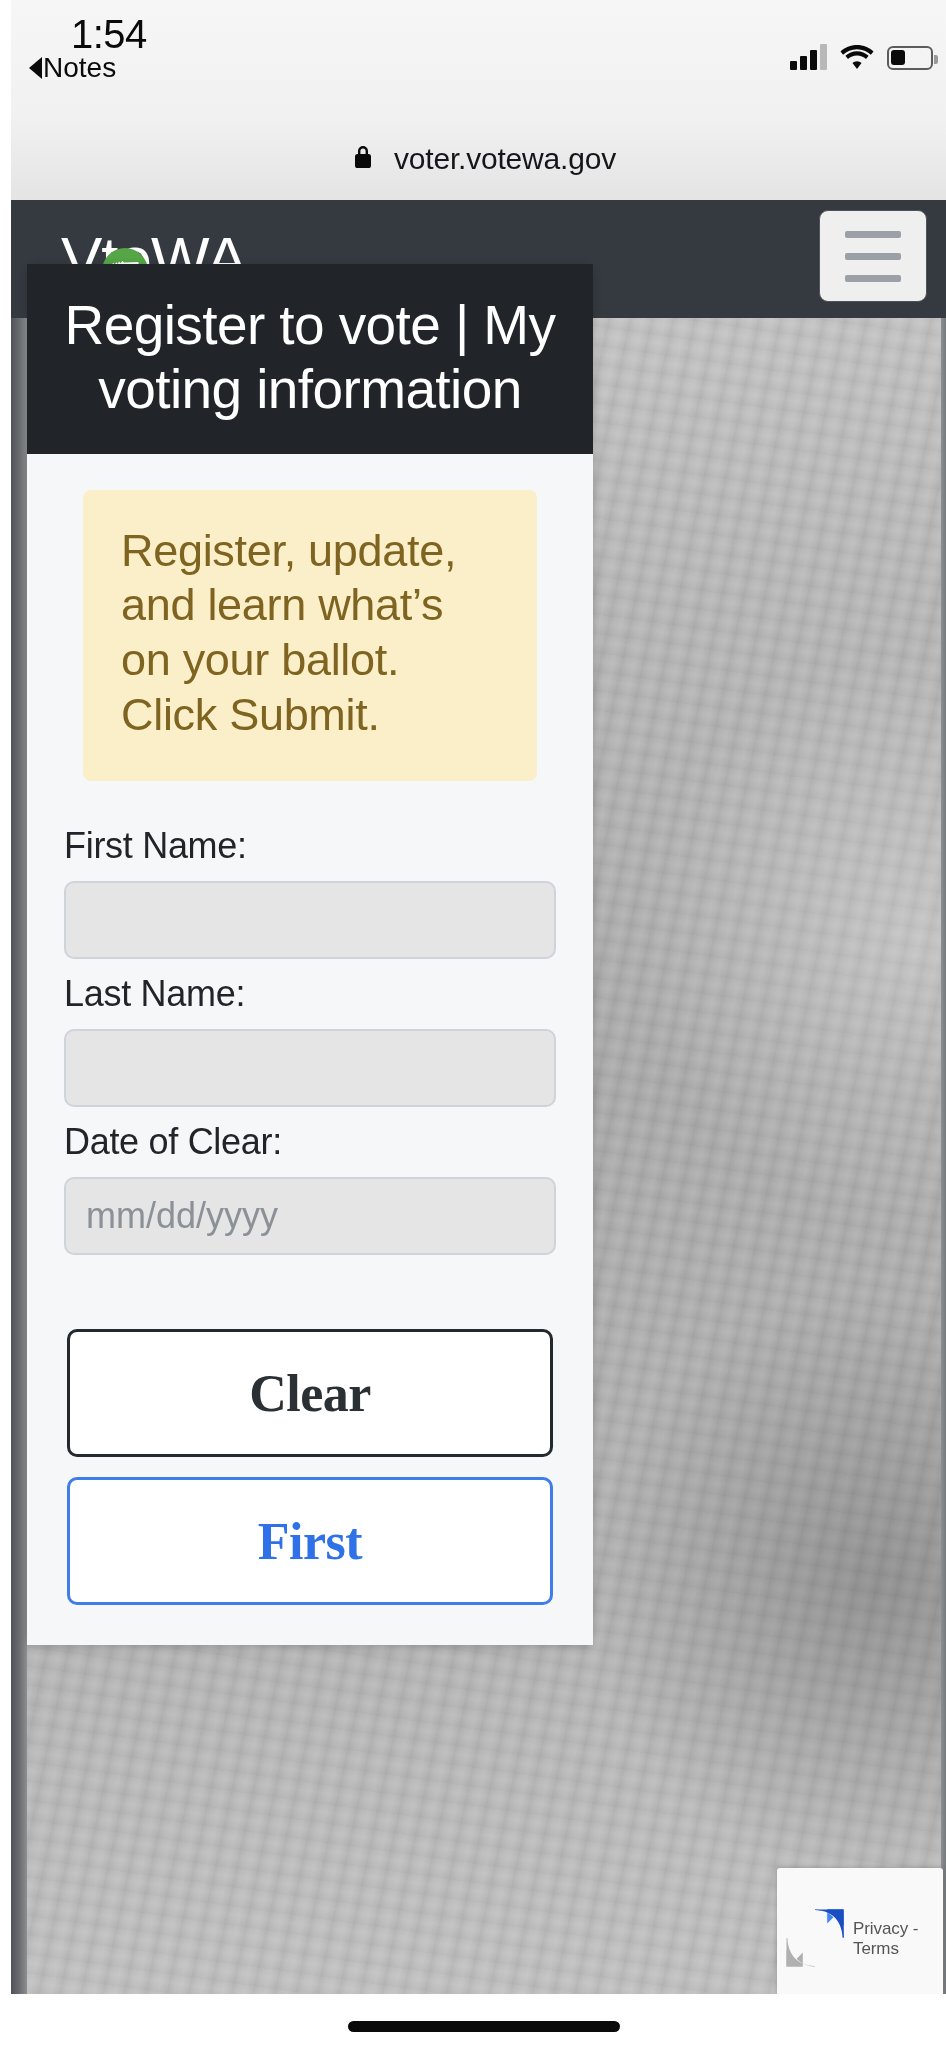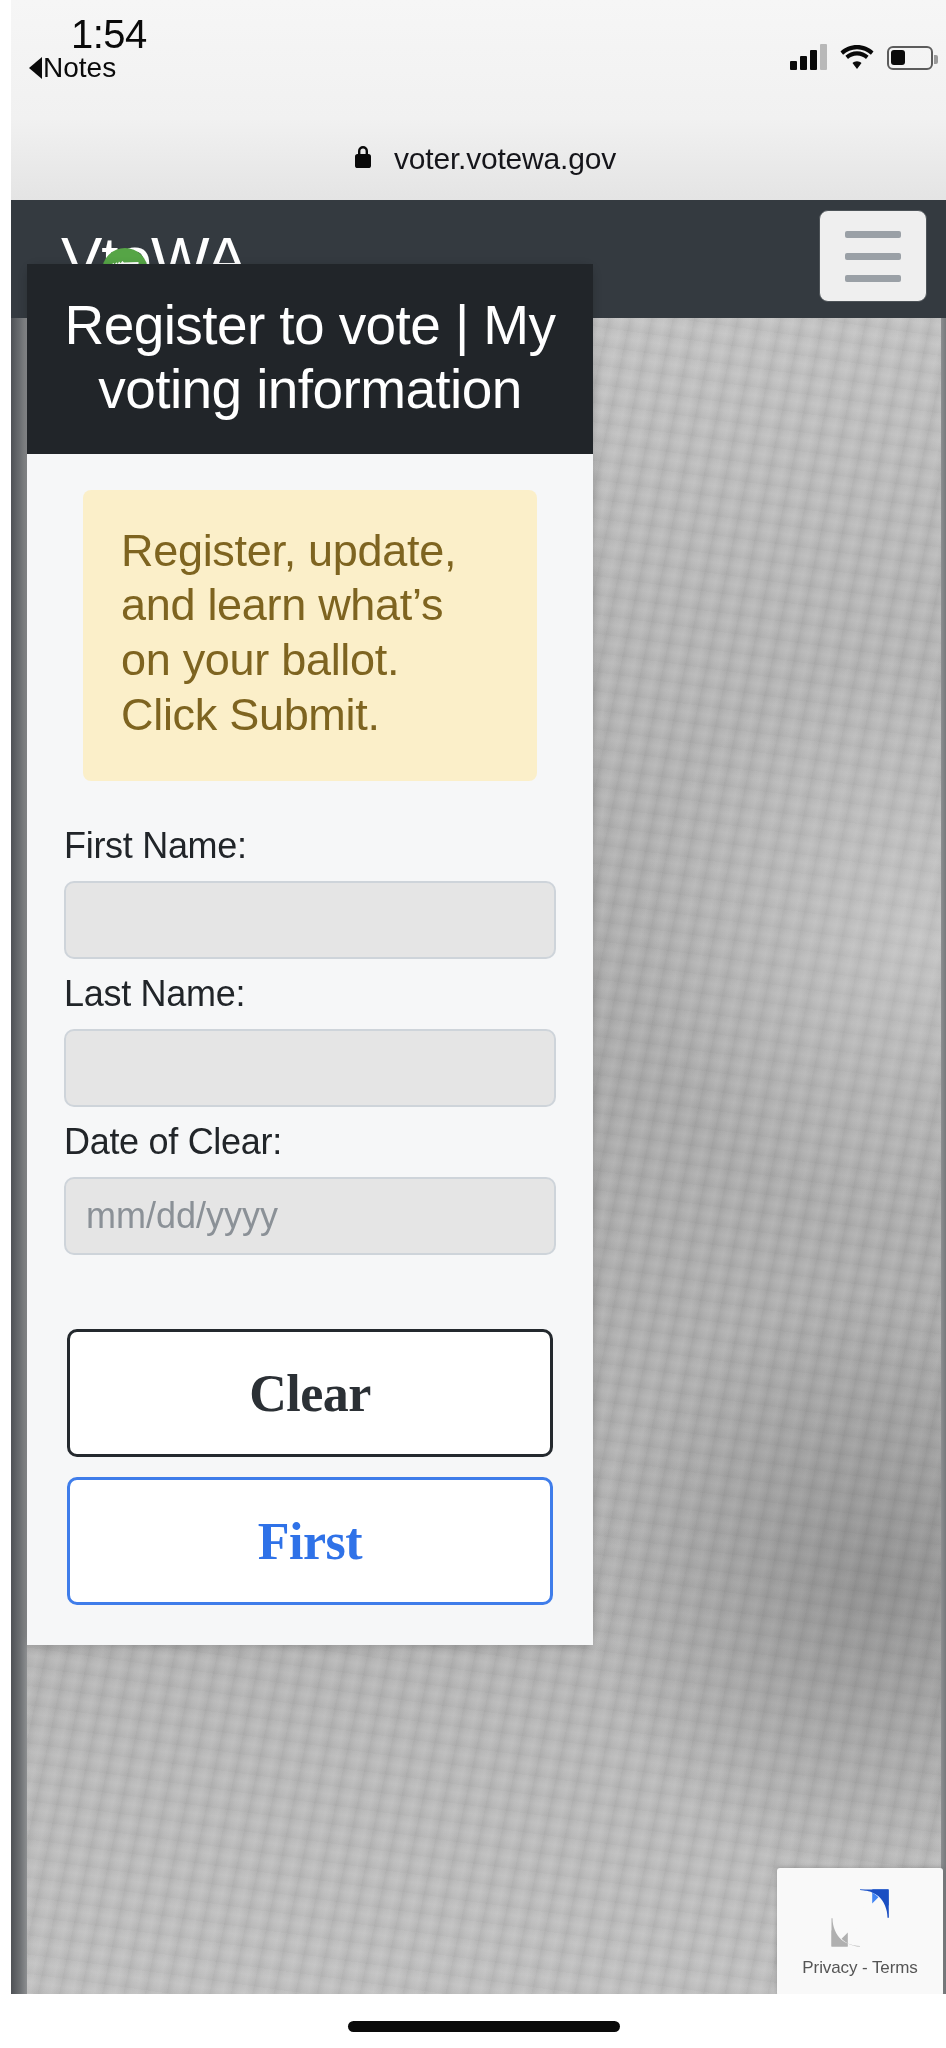--- a/index.html
+++ b/index.html
@@ -293,21 +293,21 @@
   
   .recaptcha {
     position: absolute;
     right: 14px; top: 1868px;
     width: 166px; height: 128px;
     background: #f9f9f9;
     border-radius: 3px;
     box-shadow: 0 0 5px rgba(0,0,0,0.22);
     z-index: 40;
     display: flex;
-    flex-direction: column;
+    flex-direction: row;
     align-items: center;
     justify-content: flex-start;
     padding-top: 12px;
   }
   .recaptcha-logo { width: 76px; height: 76px; display:block; }
   .recaptcha-links {
     font-size: 17px;
     color: #555555;
     margin-top: 2px;
     letter-spacing: -0.1px;

